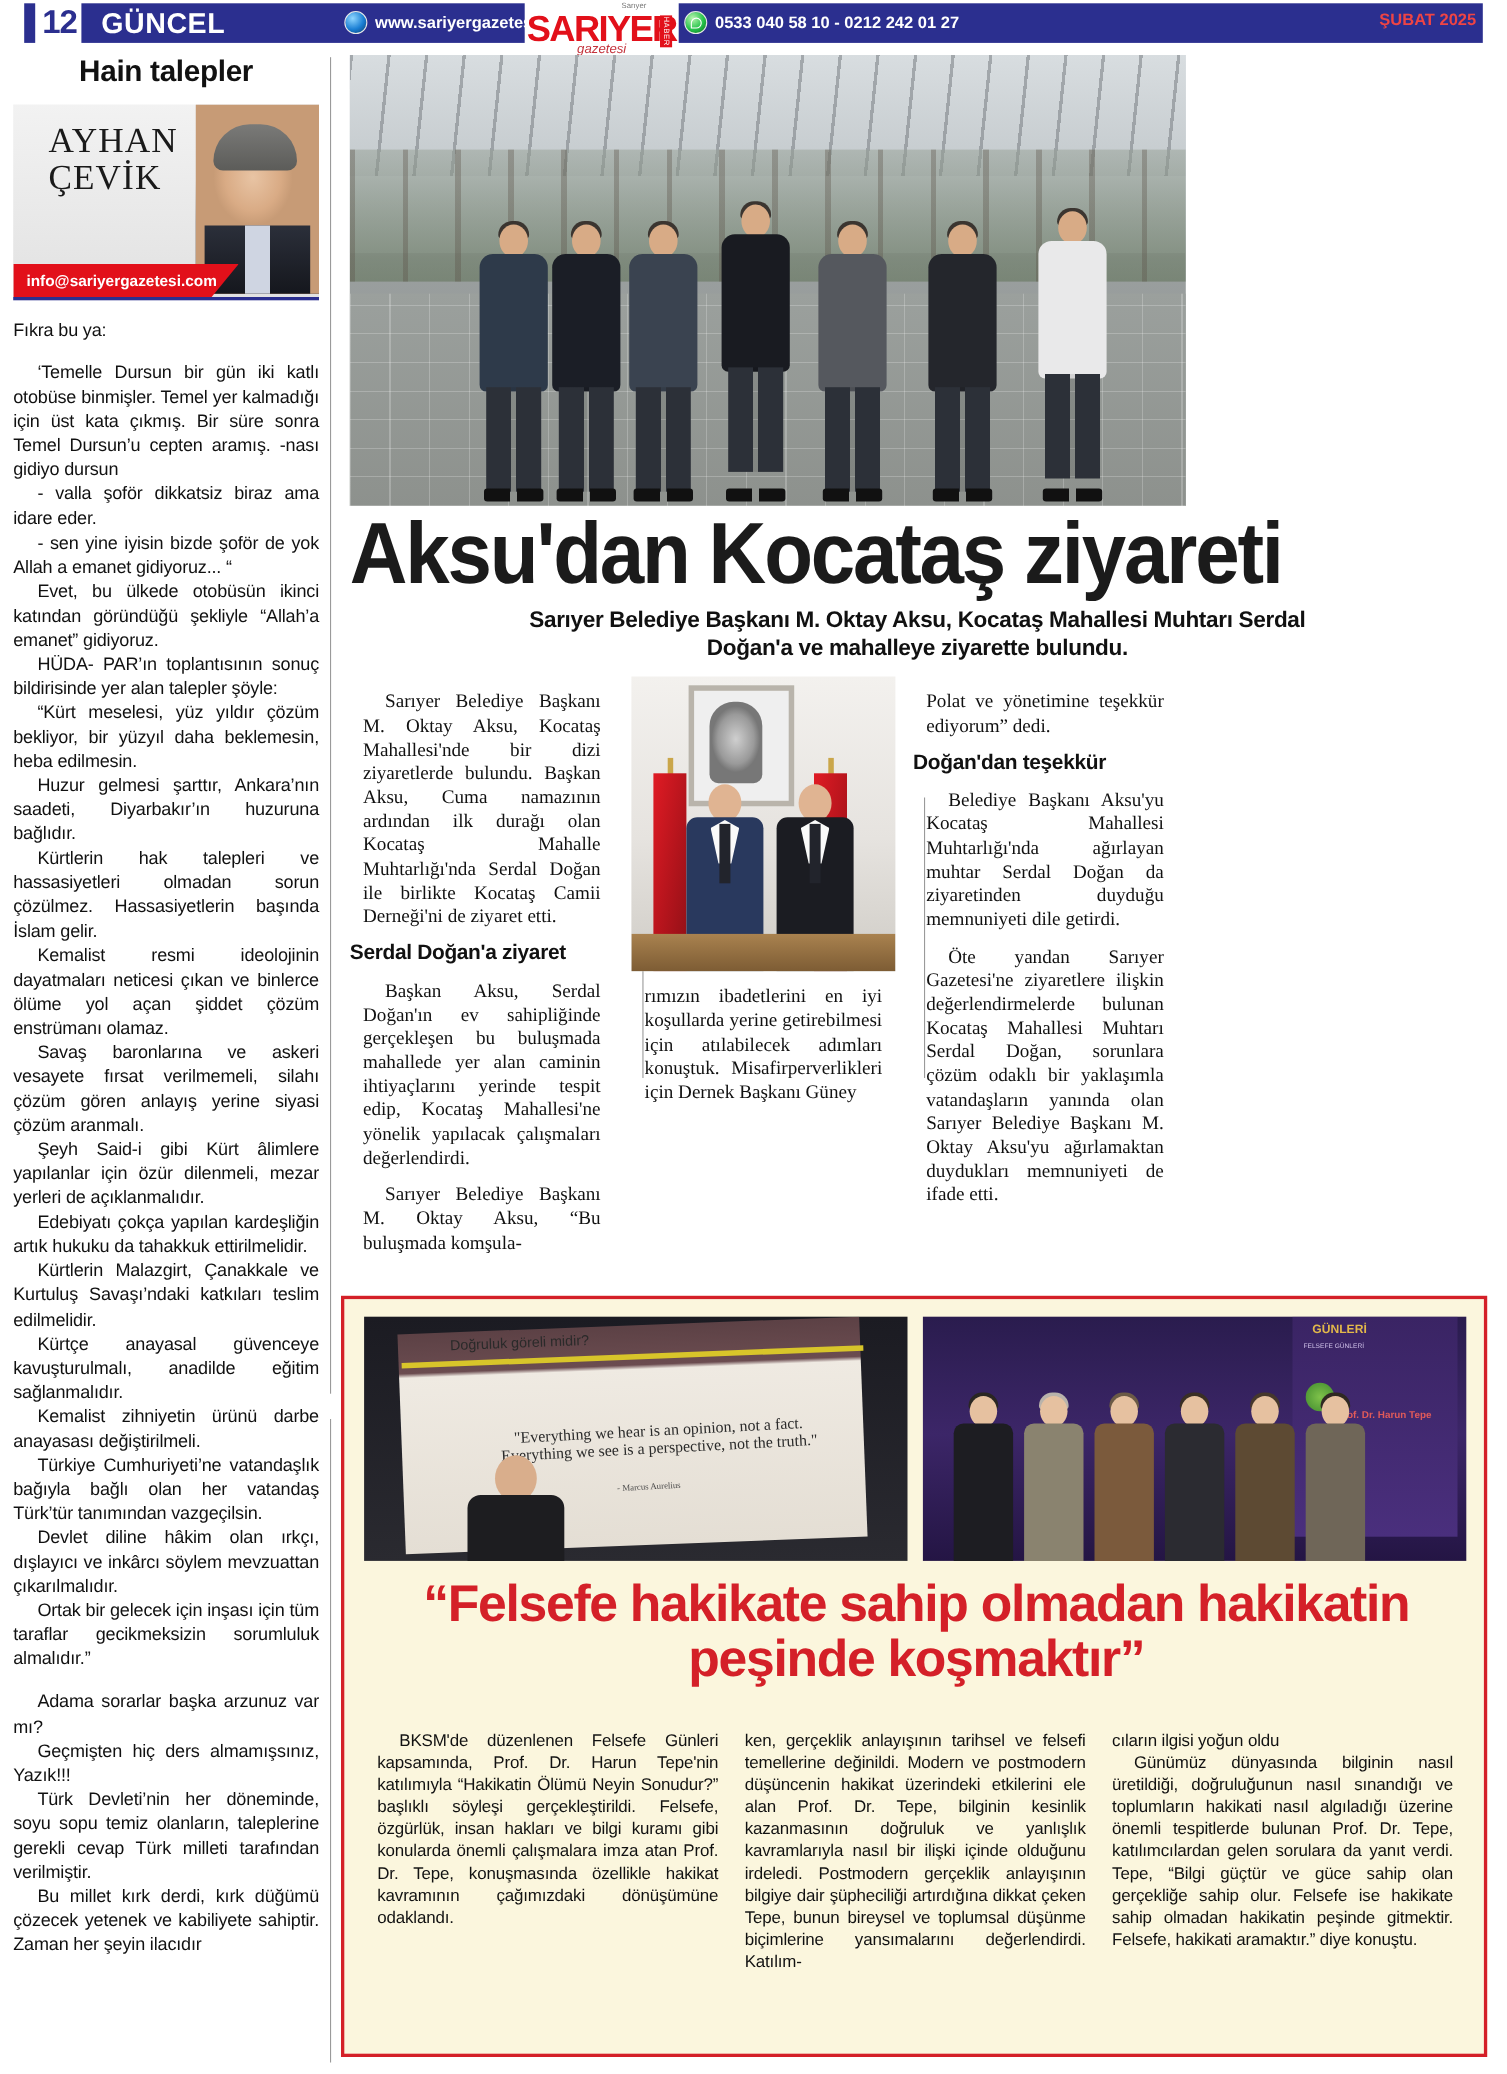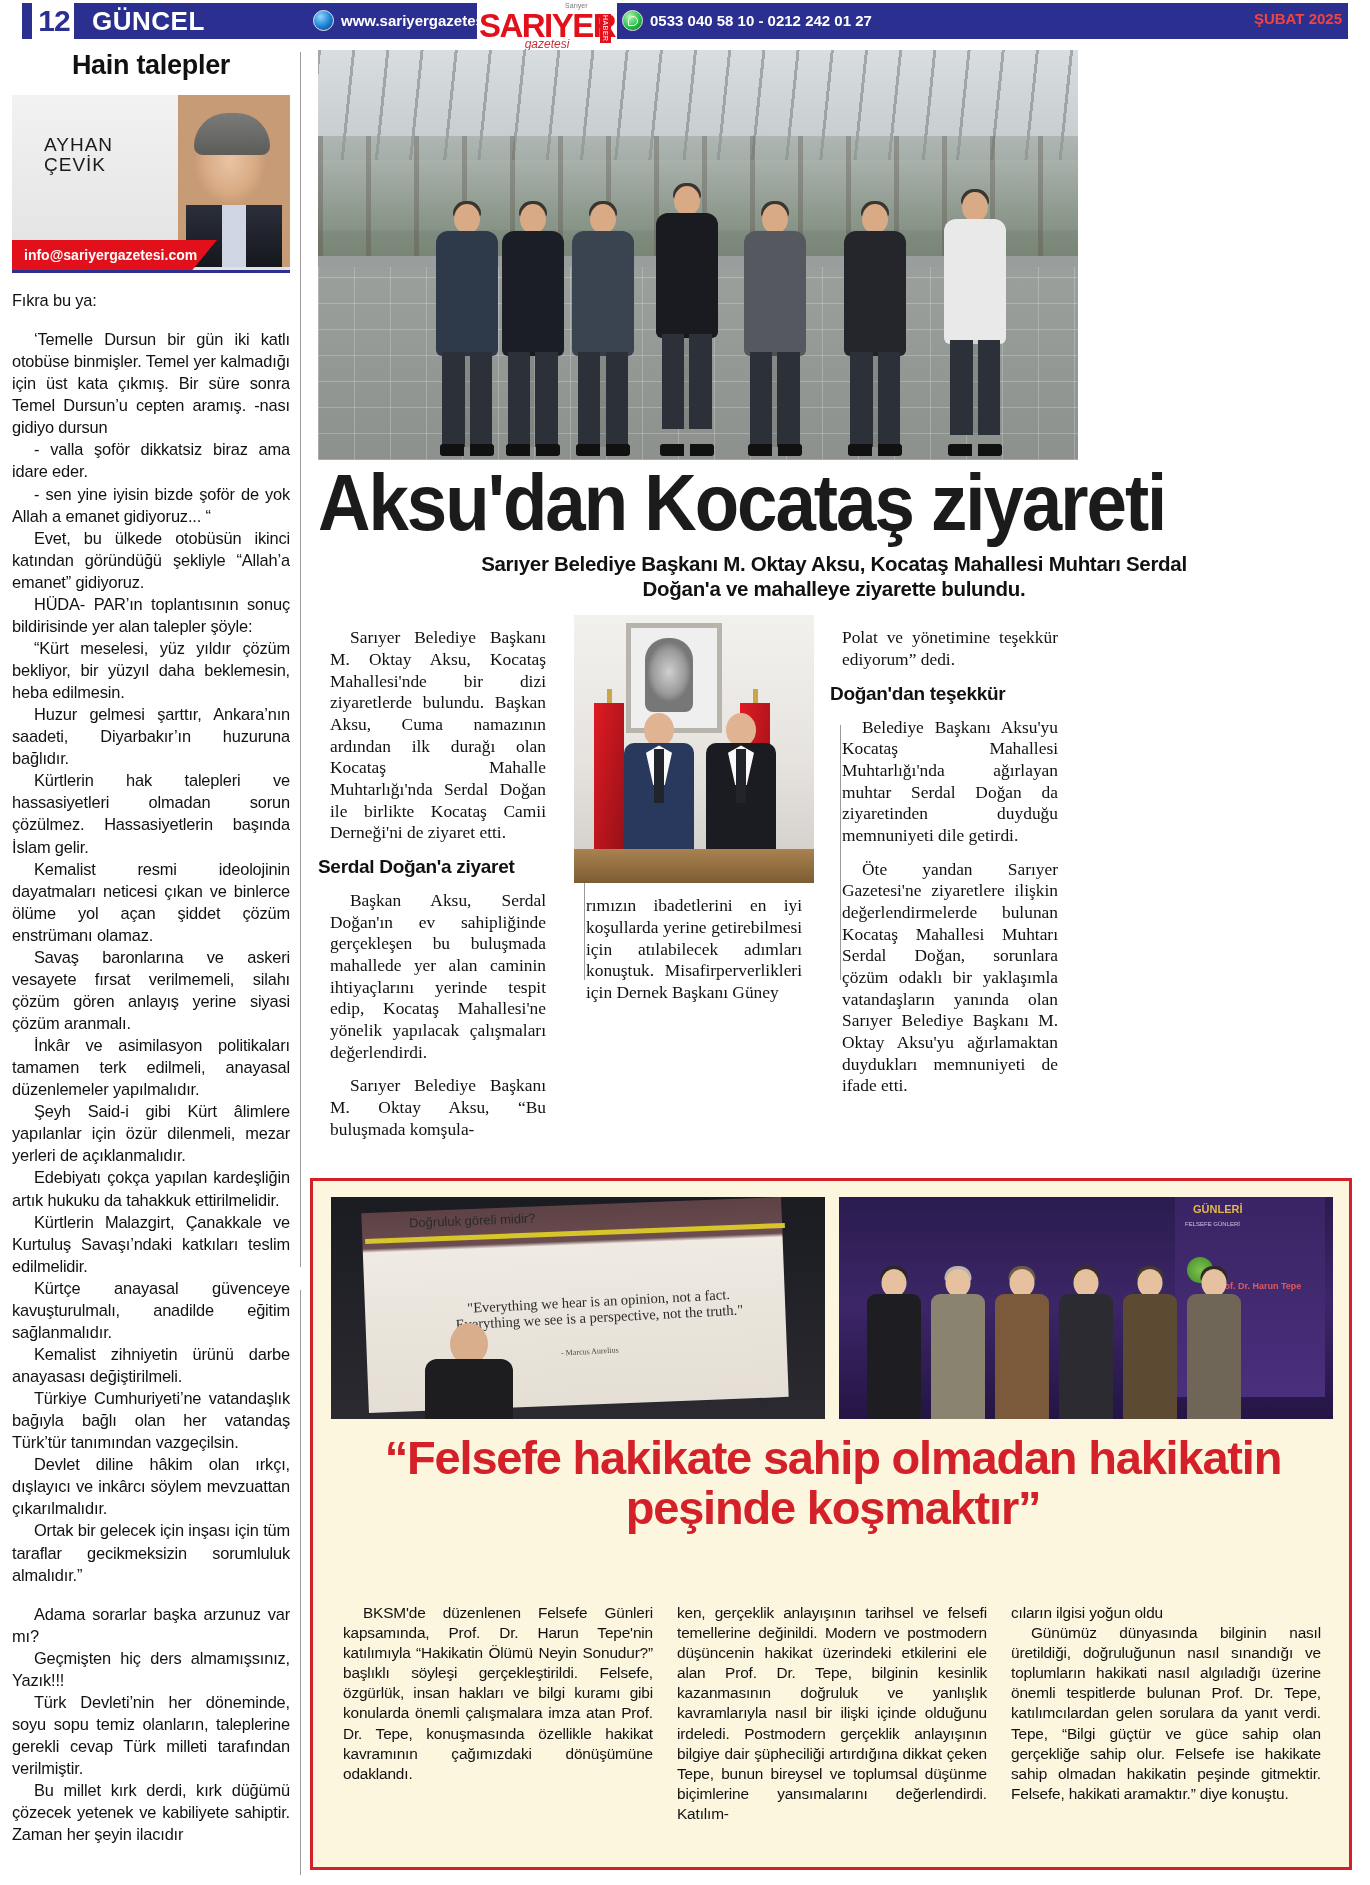--- a/index.html
+++ b/index.html
@@ -121,25 +121,25 @@
     font-size: 27px; font-weight: bold; text-align: center;
     margin: 0 0 14px 0; letter-spacing: -0.3px;
   }
   .author-card {
     position: relative; width: 278px; height: 175px;
     background: linear-gradient(180deg,#f2f2f2 0%, #e2e2e2 100%);
     overflow: hidden;
     border-bottom: 3px solid #2b2f8f;
   }
   .author-name {
-    position: absolute; left: 32px; top: 40px;
-    font-size: 19px; line-height: 1.06; color: #1a1a1a;
+    position: absolute; left: 32px; top: 16px;
+    font-size: 32px; line-height: 1.06; color: #1a1a1a;
     font-weight: 400;
     letter-spacing: 1px;
-    font-family: Liberation Sans, sans-serif;
+    font-family: Liberation Serif, serif;
   }
   .author-name b { display: block; font-weight: 400; }
   .author-photo {
     position: absolute; right: 0; top: 0; width: 112px; height: 172px;
     background:
       radial-gradient(ellipse 36px 44px at 52px 66px, #e8c4a4 0%, #d9ab85 70%, #c79b76 100%),
       linear-gradient(180deg,#dcdcdc 0%, #cfcfcf 40%, #23262e 62%, #13161c 100%);
   }
   .author-photo::before {
     
@@ -386,21 +386,20 @@
   .f-cols {
     position: absolute; left: 30px; top: 392px;
     width: 980px;
     display: flex; gap: 24px;
   }
   .fcol {
     width: 310px;
     font-size: 15.4px; line-height: 1.305;
     text-align: justify;
     letter-spacing: -0.15px;
-    margin-top: 30px;
   }
   .fcol p { margin: 0; text-indent: 20px; }
 </style>
 </head>
 <body>
 
 <div class="masthead">
   <div class="mh-blue-bar"></div>
   <div class="mh-pageno">12</div>
   <div class="mh-strip"></div>
@@ -448,21 +447,20 @@
     <p class="gap">‘Temelle Dursun bir gün iki katlı otobüse binmişler. Temel yer kalmadığı için üst kata çıkmış. Bir süre sonra Temel Dursun’u cepten aramış. -nası gidiyo dursun</p>
     <p>- valla şoför dikkatsiz biraz ama idare eder.</p>
     <p>- sen yine iyisin bizde şoför de yok Allah a emanet gidiyoruz... “</p>
     <p>Evet, bu ülkede otobüsün ikinci katından göründüğü şekliyle “Allah’a emanet” gidiyoruz.</p>
     <p>HÜDA- PAR’ın toplantısının sonuç bildirisinde yer alan talepler şöyle:</p>
     <p>“Kürt meselesi, yüz yıldır çözüm bekliyor, bir yüzyıl daha beklemesin, heba edilmesin.</p>
     <p>Huzur gelmesi şarttır, Ankara’nın saadeti, Diyarbakır’ın huzuruna bağlıdır.</p>
     <p>Kürtlerin hak talepleri ve hassasiyetleri olmadan sorun çözülmez. Hassasiyetlerin başında İslam gelir.</p>
     <p>Kemalist resmi ideolojinin dayatmaları neticesi çıkan ve binlerce ölüme yol açan şiddet çözüm enstrümanı olamaz.</p>
     <p>Savaş baronlarına ve askeri vesayete fırsat verilmemeli, silahı çözüm gören anlayış yerine siyasi çözüm aranmalı.</p>
-    <p>İnkâr ve asimilasyon politikaları tamamen terk edilmeli, anayasal düzenlemeler yapılmalıdır.</p>
     <p>Şeyh Said-i gibi Kürt âlimlere yapılanlar için özür dilenmeli, mezar yerleri de açıklanmalıdır.</p>
     <p>Edebiyatı çokça yapılan kardeşliğin artık hukuku da tahakkuk ettirilmelidir.</p>
     <p>Kürtlerin Malazgirt, Çanakkale ve Kurtuluş Savaşı’ndaki katkıları teslim edilmelidir.</p>
     <p>Kürtçe anayasal güvenceye kavuşturulmalı, anadilde eğitim sağlanmalıdır.</p>
     <p>Kemalist zihniyetin ürünü darbe anayasası değiştirilmeli.</p>
     <p>Türkiye Cumhuriyeti’ne vatandaşlık bağıyla bağlı olan her vatandaş Türk’tür tanımından vazgeçilsin.</p>
     <p>Devlet diline hâkim olan ırkçı, dışlayıcı ve inkârcı söylem mevzuattan çıkarılmalıdır.</p>
     <p>Ortak bir gelecek için inşası için tüm taraflar gecikmeksizin sorumluluk almalıdır.”</p>
     <p class="gap">Adama sorarlar başka arzunuz var mı?</p>
     <p>Geçmişten hiç ders almamışsınız, Yazık!!!</p>

